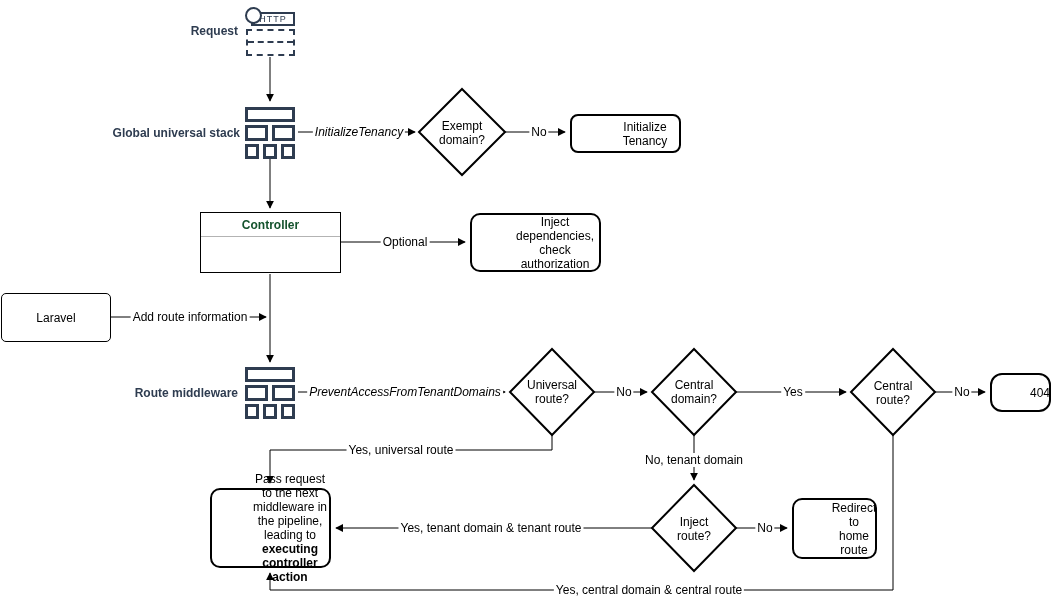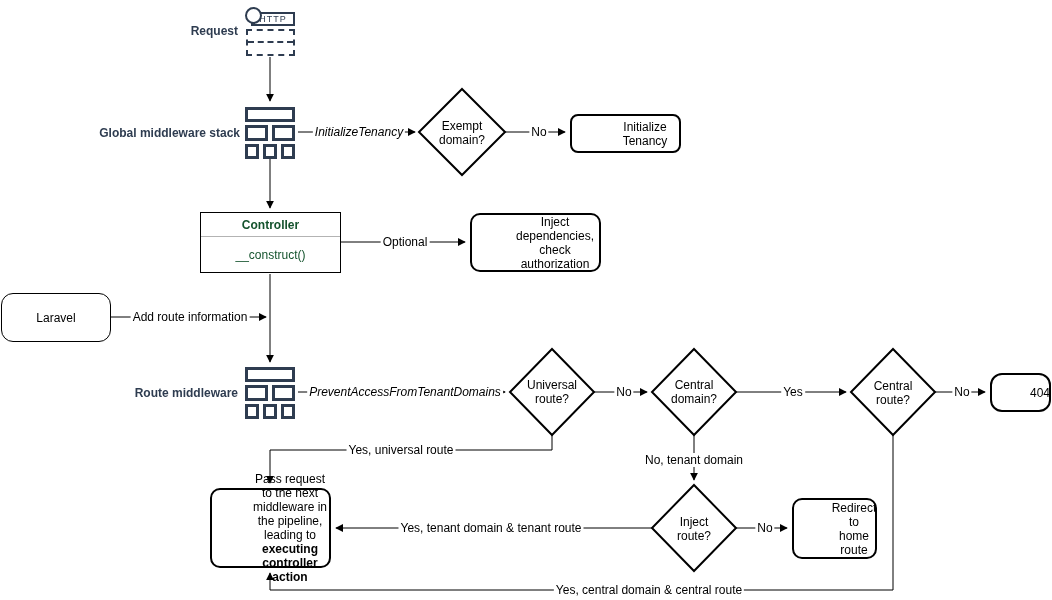--- a/index.html
+++ b/index.html
@@ -23,21 +23,21 @@
   .side-label{position:absolute;transform:translate(-100%,-50%);font-weight:bold;
     color:var(--navy);font-size:12px;white-space:nowrap;}
 
   .shape-text{position:absolute;transform:translate(-50%,-50%);text-align:center;
     white-space:pre-line;font-size:12px;line-height:14px;color:#000;}
 
   .box{position:absolute;box-sizing:border-box;background:var(--background);
     border:2px solid var(--line);display:flex;align-items:center;justify-content:center;
     text-align:center;font-size:12px;line-height:14px;color:#000;white-space:pre-line;}
   .box.rounded{border-radius:10px;padding-left:39px;}
-  .box.thin{border-width:1px;border-radius:12px;}
+  .box.thin{border-width:1px;border-radius:5px;}
 
   
   .uml{position:absolute;box-sizing:border-box;background:var(--background);
     border:1px solid var(--line);font-size:12px;color:#14532d;}
   .uml .uml-title{height:23px;border-bottom:1px solid var(--divider);display:flex;
     align-items:center;justify-content:center;font-weight:bold;}
   .uml .uml-body{display:flex;align-items:center;justify-content:center;height:calc(100% - 24px);}
 
   
   .stack-icon{position:absolute;width:50px;height:52px;display:flex;flex-direction:column;gap:3px;}
@@ -110,30 +110,29 @@
     <div class="row">
         <div class="cell"></div>
         <div class="cell"></div>
       </div>
     <div class="row">
         <div class="cell"></div>
         <div class="cell"></div>
         <div class="cell"></div>
       </div>
   </div>
-  <div class="side-label" style="left:240px;top:133px;">Global middleware stack</div>
+  <div class="side-label" style="left:240px;top:133px;">Global universal stack</div>
 
   <div class="shape-text" style="left:462px;top:133px;">Exempt
 domain?</div>
 
   <div class="box rounded" style="left:570px;top:114px;width:111px;height:39px;border-radius:8px;">Initialize Tenancy</div>
 
   <div class="uml" style="left:200px;top:212px;width:141px;height:61px;">
     <div class="uml-title">Controller</div>
-    <div class="uml-body">__construct()</div>
   </div>
 
   <div class="box rounded" style="left:470px;top:213px;width:131px;height:59px;">Inject dependencies,
 check authorization</div>
 
   <div class="box thin" style="left:1px;top:293px;width:110px;height:49px;">Laravel</div>
 
   <div class="stack-icon" style="left:245px;top:367px;">
     <div class="row">
         <div class="cell"></div>

